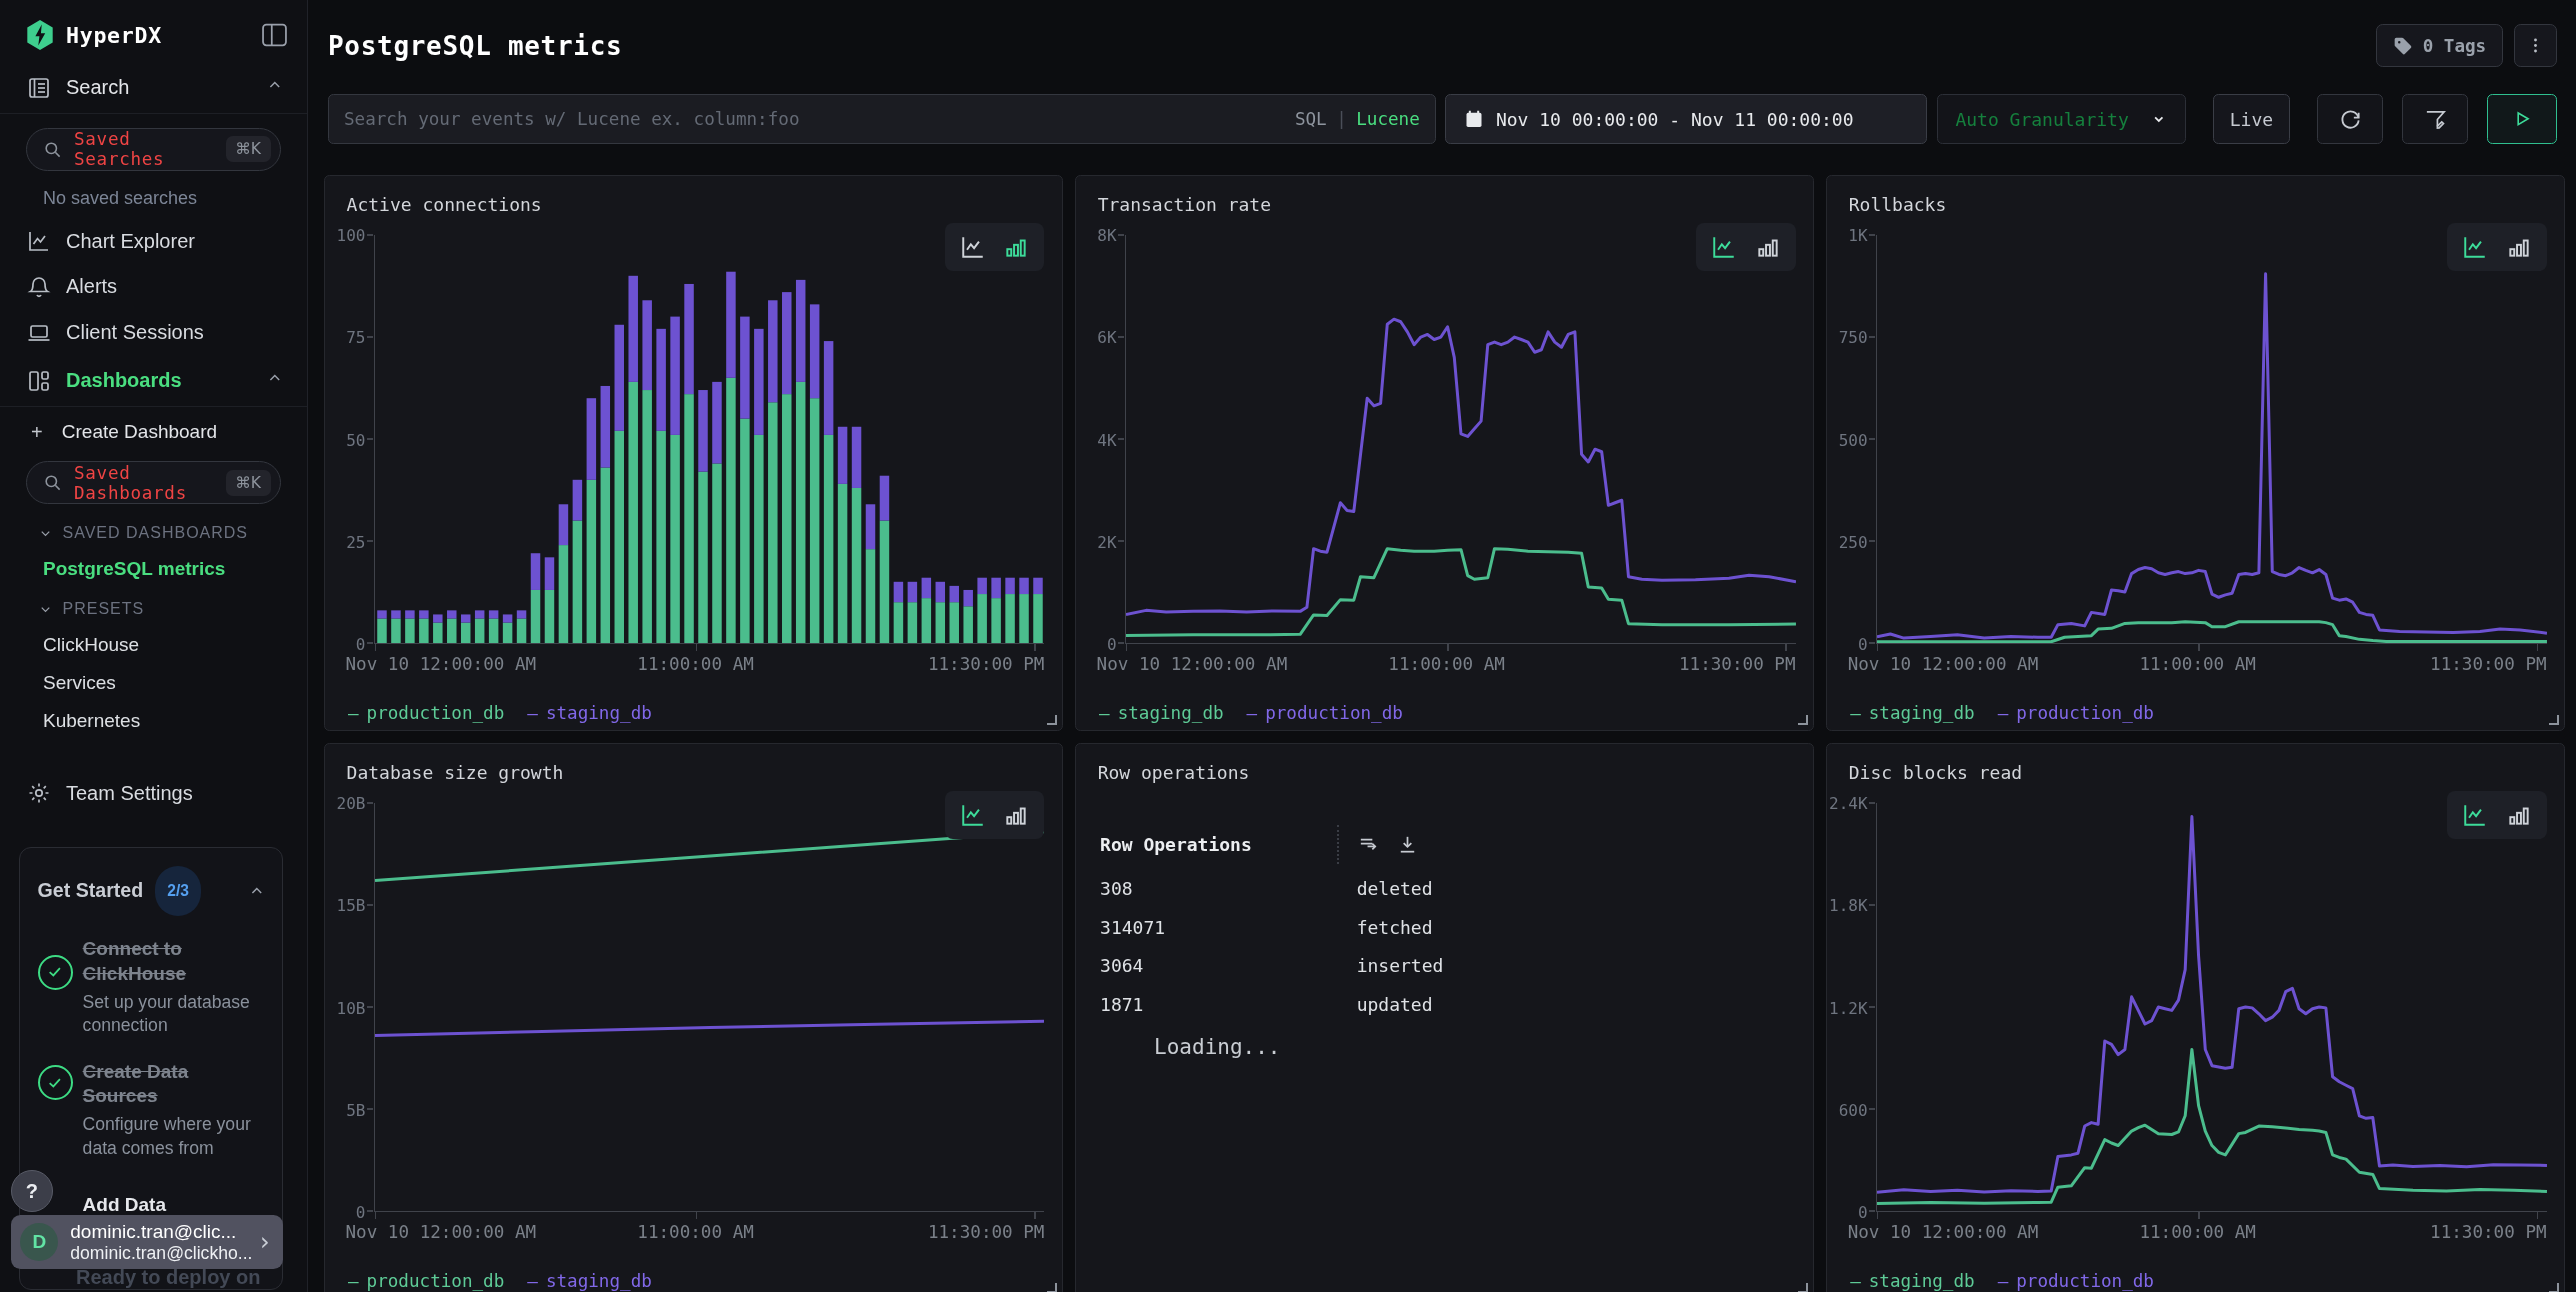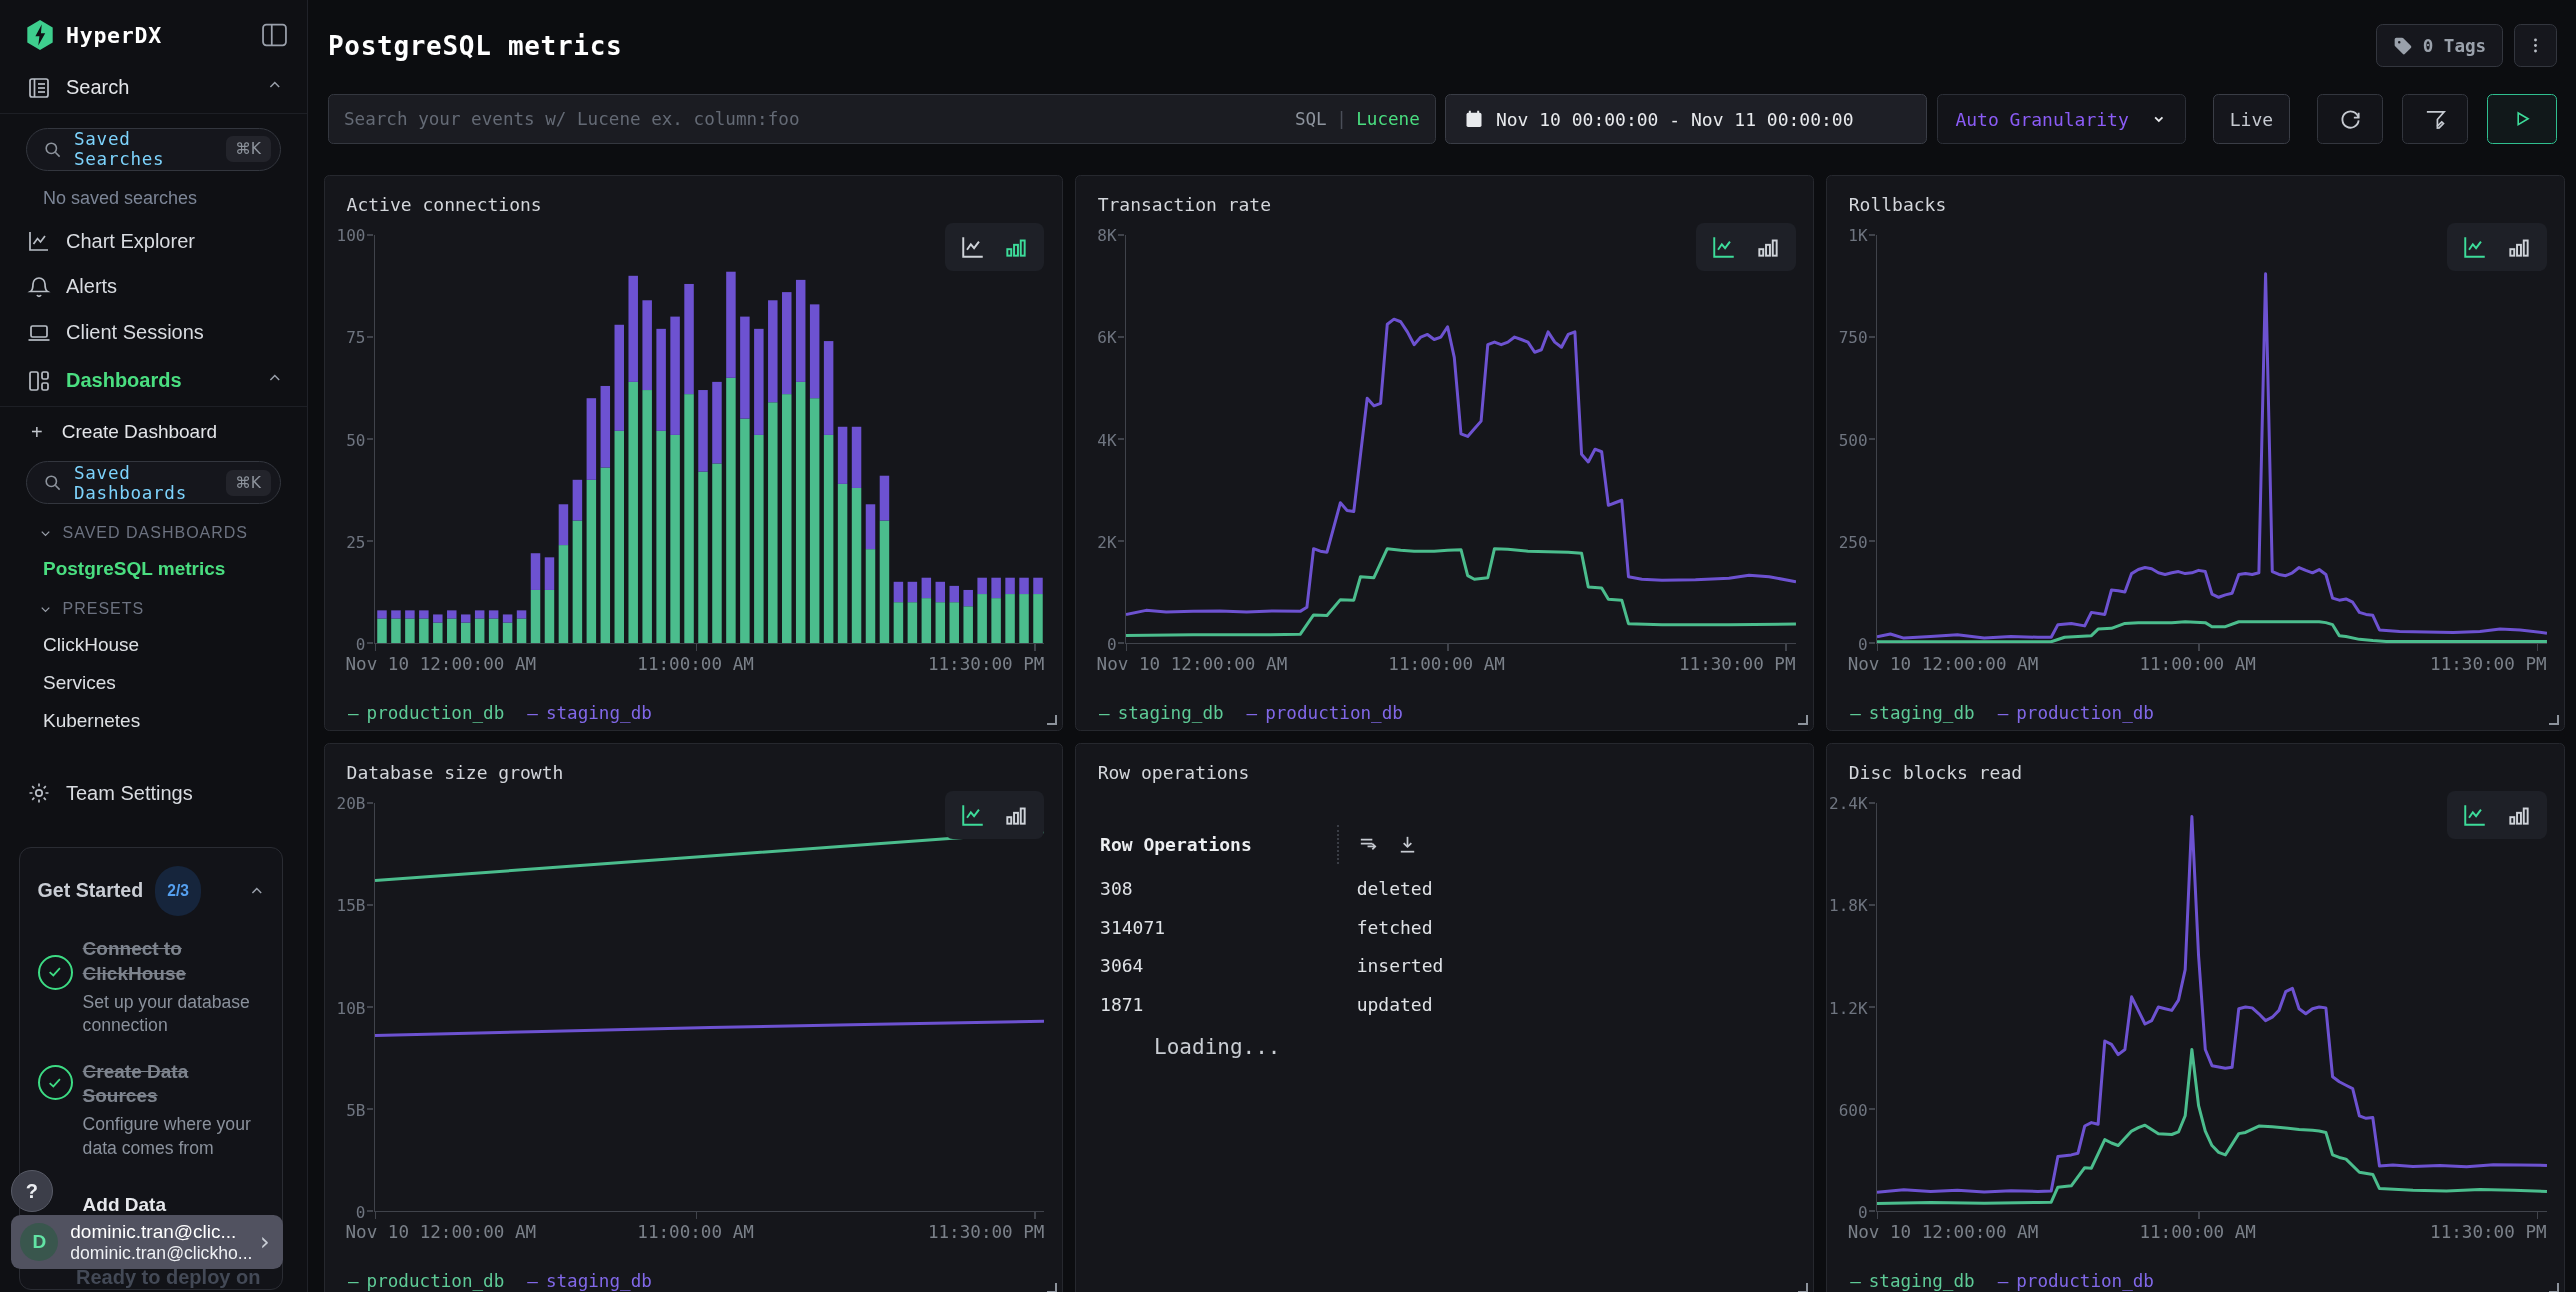--- a/index.html
+++ b/index.html
@@ -12,21 +12,21 @@
   .logo-hex { width:28px; height:30px; margin-right:12px; flex:none; }
   .logo-text { font-family:"DejaVu Sans Mono", monospace; font-weight:bold; font-size:21.6px; color:#fff; letter-spacing:0.7px; flex:1; }
   .icon-btn-plain { background:none; border:none; color:#9aa0ab; cursor:pointer; display:flex; align-items:center; }
   .sec-row { display:flex; padding:13.5px 23px 13.5px 27px; border-bottom:1.4px solid #1d1f25; }
   .sec-row .lbl { font-size:20px; color:#e3e5e9; flex:1; margin-left:15px; }
   .sec-row.green .lbl { color:#4ade80; font-weight:bold; }
   .nav-ic { width:24px; height:24px; color:#b9bec6; flex:none; }
   .chev { width:17.6px; height:17.6px; color:#9aa0ab; }
   .pill { display:flex; align-items:center; margin:13.5px 26px 0 26px; height:43px; border:1.4px solid #33363e; border-radius:23px; background:#15161c; padding:0 9.5px 0 16px; cursor:pointer; }
   .pill .mag { width:19px; height:19px; color:#8d939c; flex:none; }
-  .pill .ph { font-family:"DejaVu Sans Mono", monospace; font-size:17.6px; color:#7dd3fc; margin-left:12px; flex:1; letter-spacing:0.7px; }
+  .pill .ph { font-family:"DejaVu Sans Mono", monospace; font-size:17.6px; color:#ef4444; margin-left:12px; flex:1; letter-spacing:0.7px; }
   .pill kbd { font-family:"DejaVu Sans", sans-serif; font-size:15.6px; color:#8d939c; background:#23242b; border-radius:6.8px; padding:4px 9.5px; }
   .muted-line { font-size:18px; color:#7c8596; margin:17.6px 0 4px 43px; }
   .nav-item { display:flex; align-items:center; padding:10.8px 27px; cursor:pointer; }
   .nav-item .lbl { font-size:20px; color:#d9dce1; margin-left:15px; }
   .create-row { display:flex; align-items:center; padding:13.5px 27px 4px 31px; cursor:pointer; }
   .create-row .plus { font-size:20px; color:#c3c7ce; width:20px; }
   .create-row .lbl { font-size:19px; color:#e3e5e9; margin-left:10.8px; }
   .tree-h { display:flex; align-items:center; margin:20px 0 0 38px; color:#6c7280; cursor:pointer; }
   .tree-h .lbl { font-size:16px; letter-spacing:1px; margin-left:9.5px; }
   .tree-i { font-size:19px; color:#dde0e4; margin:16px 0 0 43px; cursor:pointer; }
@@ -67,21 +67,21 @@
 
   .toolbar { display:flex; align-items:stretch; margin:26px 19px 0 20px; height:50px; gap:9.5px;justify-content:center; }
   .search-box { flex:1; display:flex; align-items:center; background:#1b1c22; border:1.4px solid #34373f; border-radius:5.4px; padding:0 15px; }
   .search-box input { flex:1; background:transparent; border:none; outline:none; font-family:"DejaVu Sans Mono", monospace; font-size:17.6px; color:#e8eaed; }
   .search-box input::placeholder { color:#646a75; }
   .lang-toggle { display:flex; align-items:center; gap:9.5px; font-family:"DejaVu Sans Mono", monospace; font-size:17.6px; }
   .lang-sql { color:#8e949e; cursor:pointer; }
   .lang-sep { color:#4a4e58; }
   .lang-lucene { color:#4ade80; cursor:pointer; }
   .date-btn { display:flex; align-items:center; gap:12px; background:#1e1f26; border:1.4px solid #3a3d46; border-radius:5.4px; padding:0 17.6px; width:482px; font-family:"DejaVu Sans Mono", monospace; font-size:18px; color:#e8eaed; cursor:pointer; }
-  .gran-btn { display:flex; align-items:center; background:#131419; border:1.4px solid #2c2f37; border-radius:5.4px; padding:0 17.6px; width:249px; font-family:"DejaVu Sans Mono", monospace; font-size:18px; color:#8b5cf6; cursor:pointer; margin-right:17.6px; }
+  .gran-btn { display:flex; align-items:center; background:#131419; border:1.4px solid #2c2f37; border-radius:5.4px; padding:0 17.6px; width:249px; font-family:"DejaVu Sans Mono", monospace; font-size:18px; color:#15803d; cursor:pointer; margin-right:17.6px; }
   .gran-btn .chev { margin-left:auto; color:#e8eaed; }
   .live-btn { width:77px; border:1.4px solid #3a3d46; background:#15161c; border-radius:5.4px; color:#c6cad1; font-family:"DejaVu Sans Mono", monospace; font-size:18px; cursor:pointer; margin-right:17.6px; }
   .tool-ic-btn { width:66px; border:1.4px solid #33363e; background:#131419; border-radius:5.4px; color:#c6cad1; display:flex; align-items:center; justify-content:center; cursor:pointer; }
   .tool-ic-btn.mr { margin-right:9.5px; }
   .play-btn { width:70px; border:1.4px solid #2fbf8f; background:#11181a; border-radius:5.4px; color:#3ddc9a; display:flex; align-items:center; justify-content:center; cursor:pointer; }
 
   
   .grid { display:grid; grid-template-columns:repeat(3, 1fr); gap:12px; margin:31px 10.8px 0 16px; }
   .card { position:relative; height:556px; background:#15161b; border:1.4px solid #26282e; border-radius:5.4px; overflow:hidden; }
   .card-title { position:absolute; top:17.6px; left:21.6px; font-family:"DejaVu Sans Mono", monospace; font-size:18px; color:#d3d6db; }

